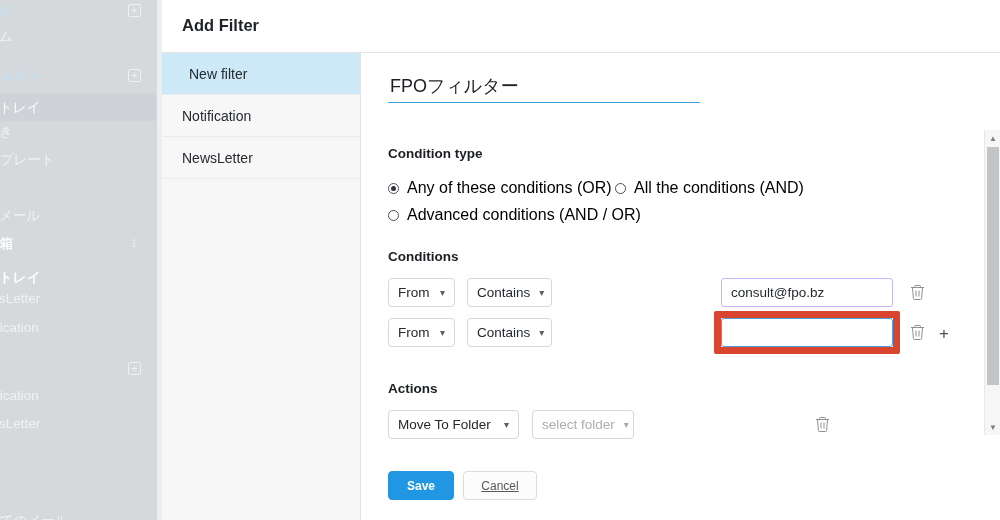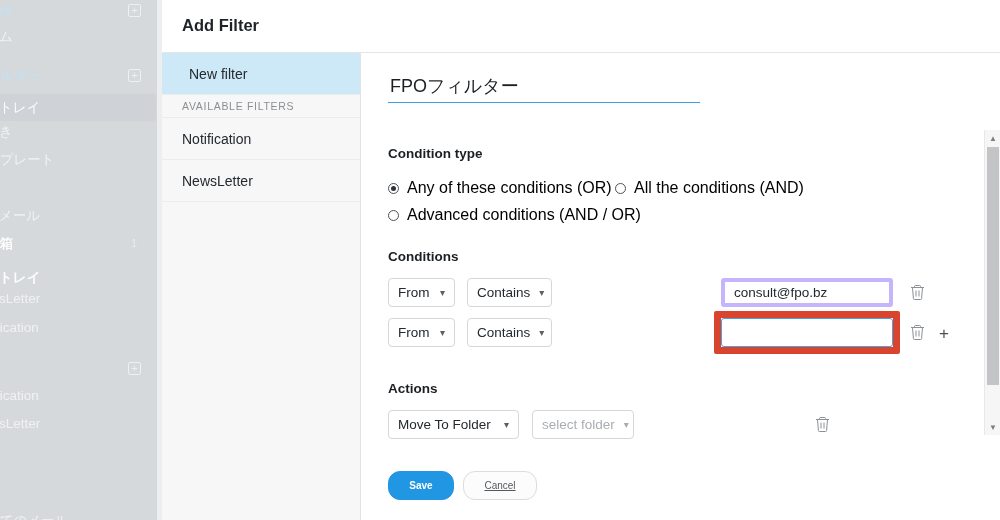--- a/index.html
+++ b/index.html
@@ -172,21 +172,21 @@
     color: #5b6065;
     font-size: 10px;
     line-height: 1;
   }
   .sel.disabled { color: #a9adb2; }
   .sel.disabled .chev { color: #a9adb2; }
 
   .txt {
     position: absolute;
     height: 29px;
-    border: 4px solid #c4b5fd;
+    border: 1px solid #c4b5fd;
     border-radius: 3px;
     background: #fff;
     font-family: inherit;
     font-size: 13.5px;
     color: #24292e;
     padding: 0 9px;
     outline: none;
   }
   .txt.focused { border: 1px solid #4aa3e0; }
 
@@ -210,22 +210,22 @@
     position: absolute;
     border: 7px solid #d9442f;
     border-radius: 2px;
     pointer-events: none;
   }
 
   
   .btn {
     position: absolute;
     height: 29px;
-    border-radius: 12px;
-    font-size: 10px;
+    border-radius: 4px;
+    font-size: 12px;
     display: flex; align-items: center; justify-content: center;
     cursor: pointer;
   }
   .btn-primary {
     background: #2196e3;
     color: #ffffff;
     border: 1px solid #2196e3;
     font-weight: bold;
   }
   .btn-secondary {
@@ -294,21 +294,20 @@
       <div class="modal-title">Add Filter</div>
       <div class="close-btn">
         <svg width="12" height="12" viewBox="0 0 12 12" aria-hidden="true">
           <path d="M1 1 L11 11 M11 1 L1 11" stroke="#6e6e6e" stroke-width="1.3" fill="none"></path>
         </svg>
       </div>
     </div>
 
     <div class="filter-list">
       <div class="fl-item active">New filter</div>
-      <div class="fl-section">AVAILABLE FILTERS</div>
       <div class="fl-item">Notification</div>
       <div class="fl-item">NewsLetter</div>
     </div>
 
     <div class="content">
 
       <div class="name-field">
         <input class="name-input" type="text" value="FPOフィルター" style="">
       </div>
 

